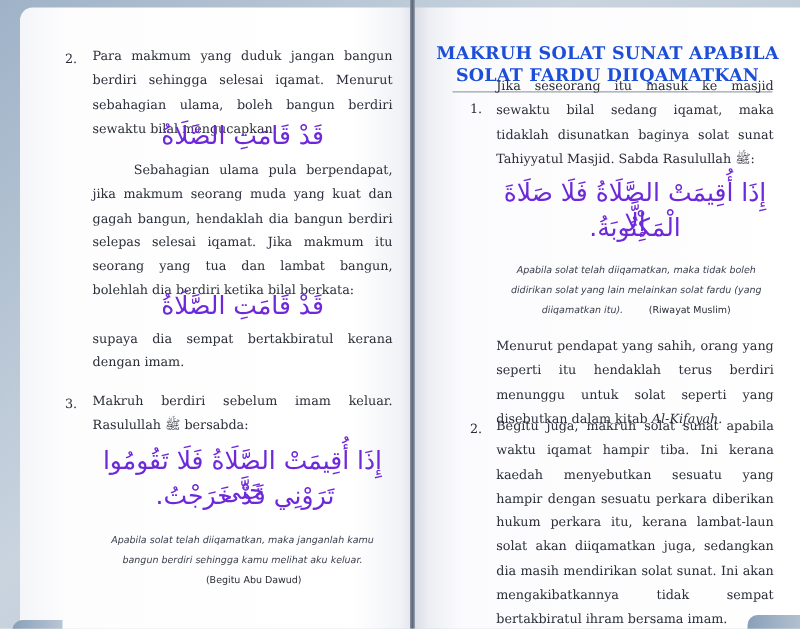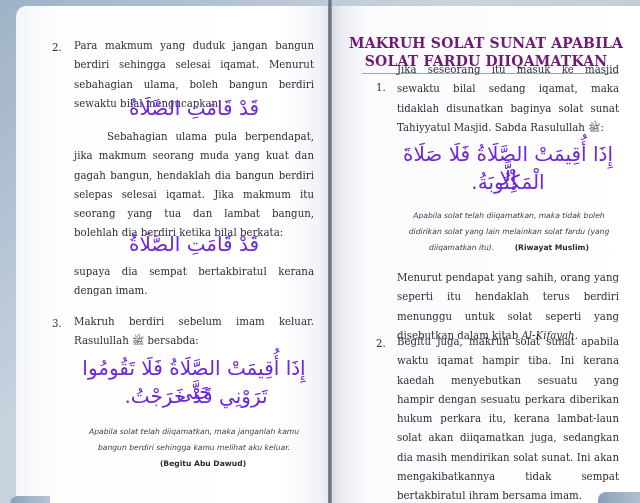--- a/index.html
+++ b/index.html
@@ -29,24 +29,24 @@
   .num { position:absolute; font-size:10.2px; color:#2c2f3a; }
   .para { text-align:justify; text-align-last:left; }
   .arabic {
     position:absolute; text-align:center; font-family:"DejaVu Sans", sans-serif;
     color:#6d28d9; font-size:20px; direction:rtl;
   }
   .translation {
     position:absolute; text-align:center; font-family:"DejaVu Sans", sans-serif;
     font-style:italic; font-size:7.6px; line-height:16px; color:#3d4250;
   }
-  .source { font-style:normal; font-weight:bold; color:#2a2d37;padding-left:18px; }
+  .source { font-style:normal; font-weight:normal; color:#2a2d37;padding-left:18px; }
   .heading {
     position:absolute; left:342px; width:288px; top:34px; text-align:center;
-    font-weight:bold; color:#701a75; font-size:14px; line-height:18px; letter-spacing:0.2px;
+    font-weight:bold; color:#1d4ed8; font-size:14px; line-height:18px; letter-spacing:0.2px;
   }
   .heading-rule {
     position:absolute; left:362px; width:256px; top:73px; height:1px;
     background:#9aa3ae;
   }
   .corner-tab {
     position:absolute; width:40px; height:12px; border-radius:8px 0 0 0;
     background: linear-gradient(90deg,#8aa0b8,#b8c6d4);
   }
   em.book { font-style:italic; }

